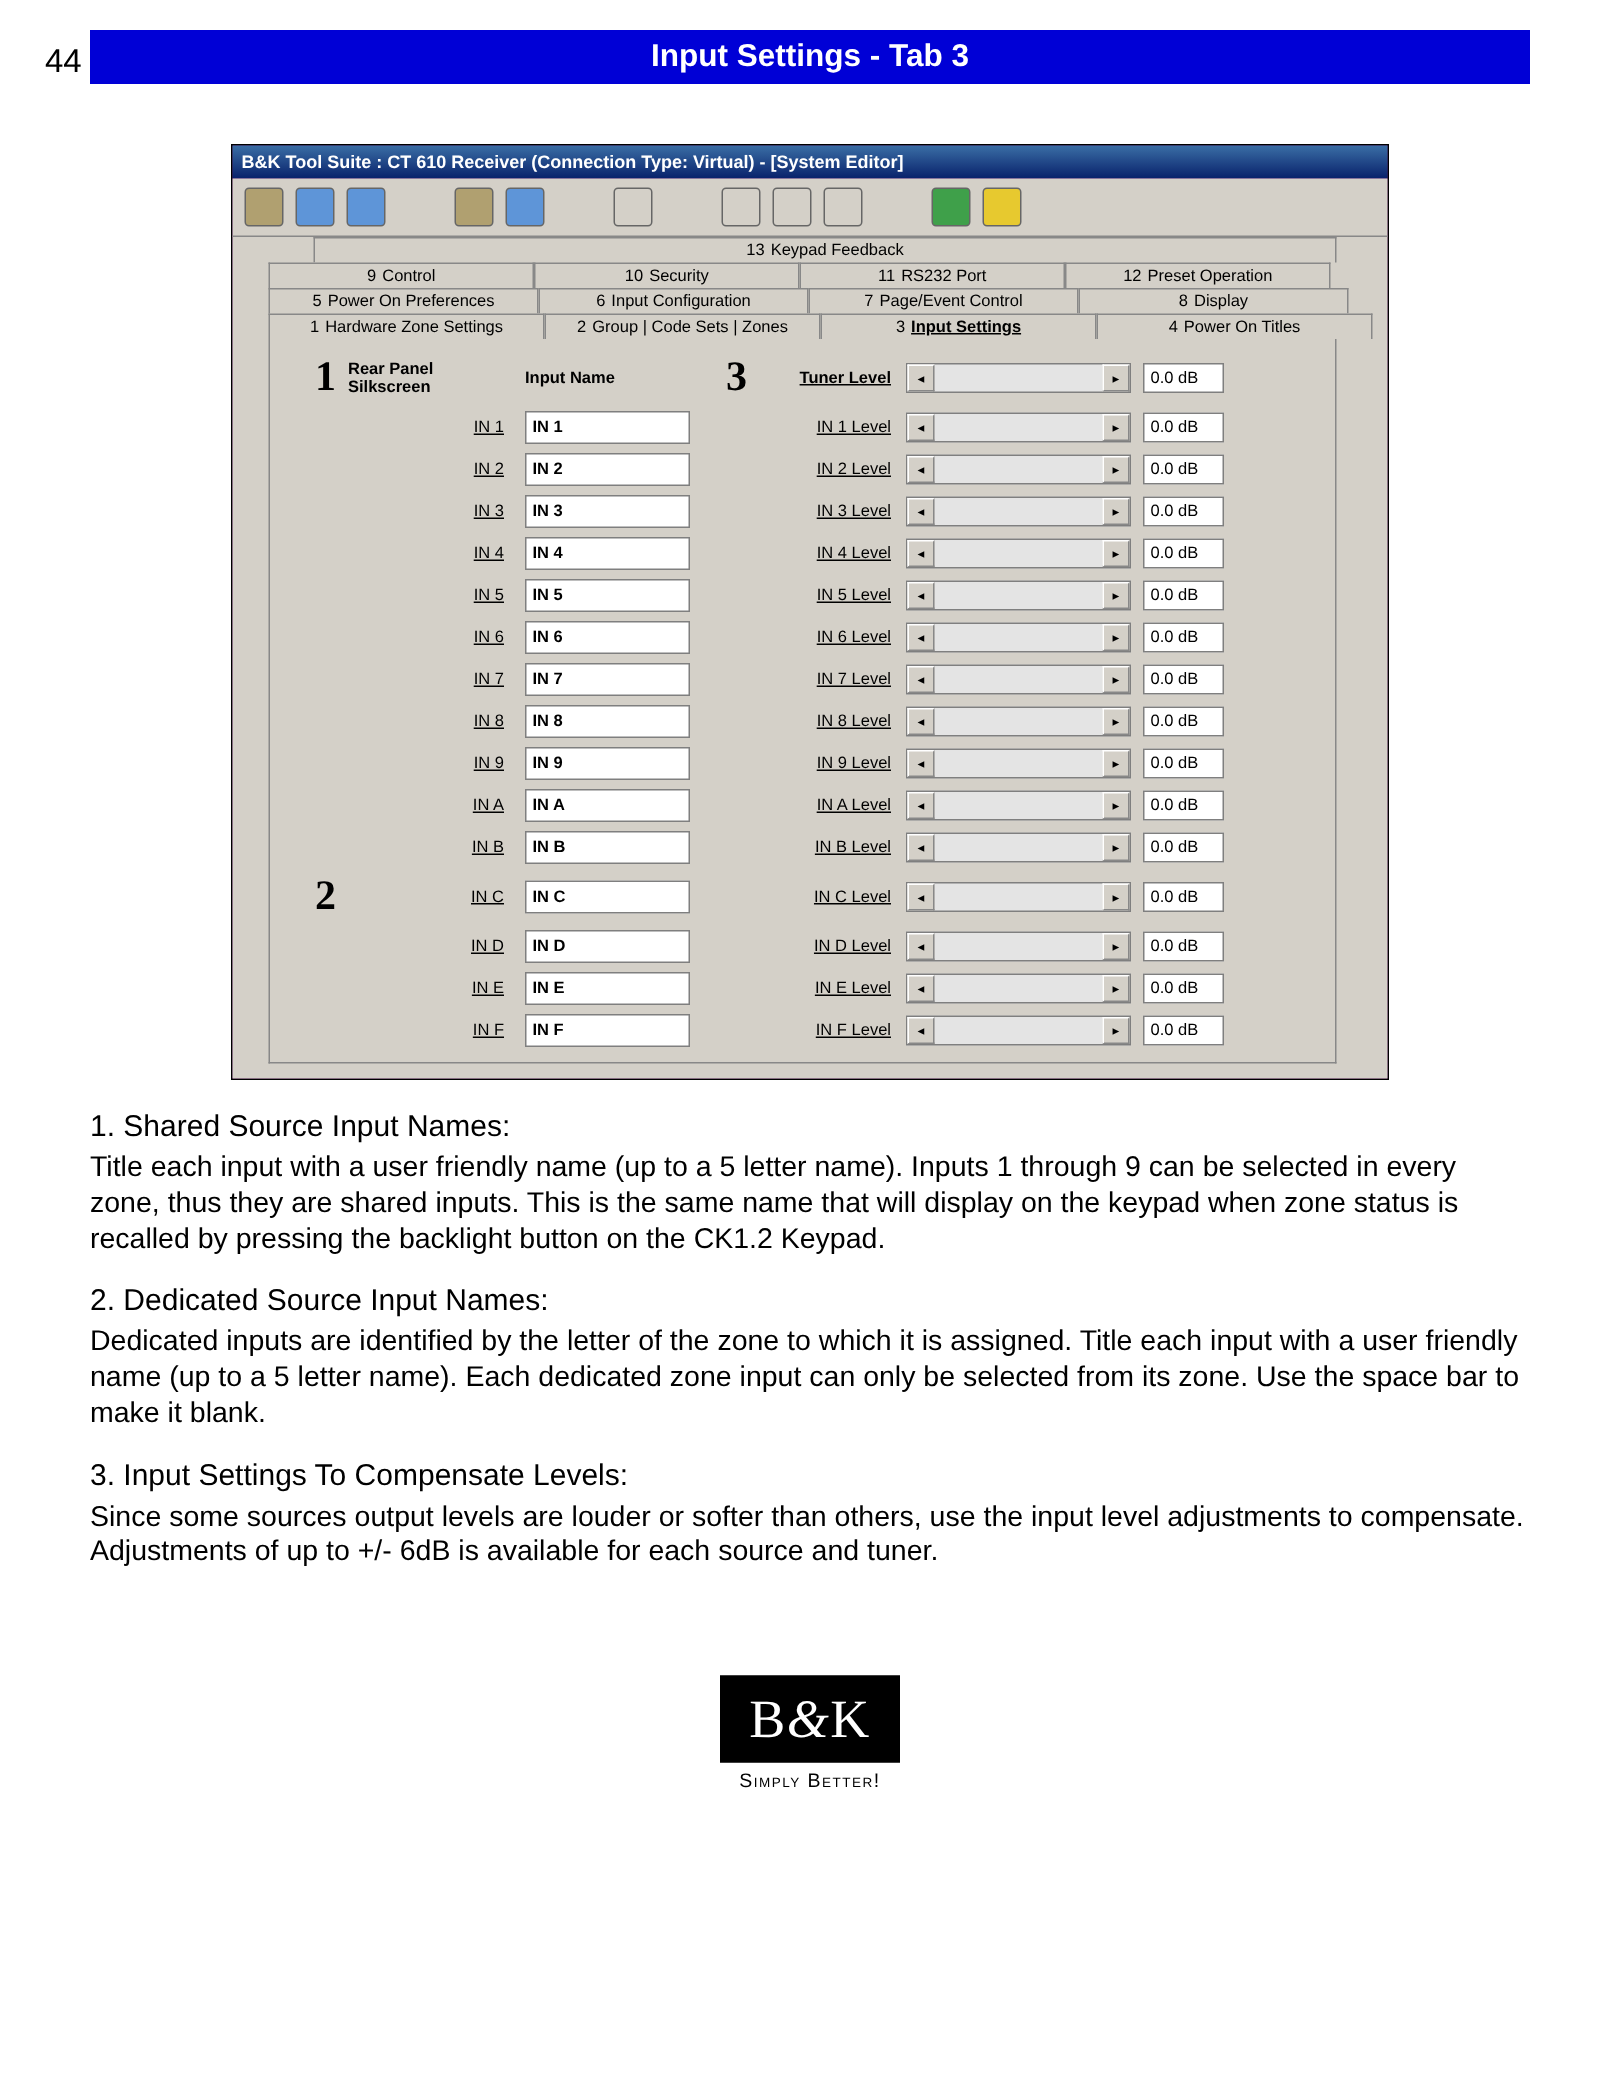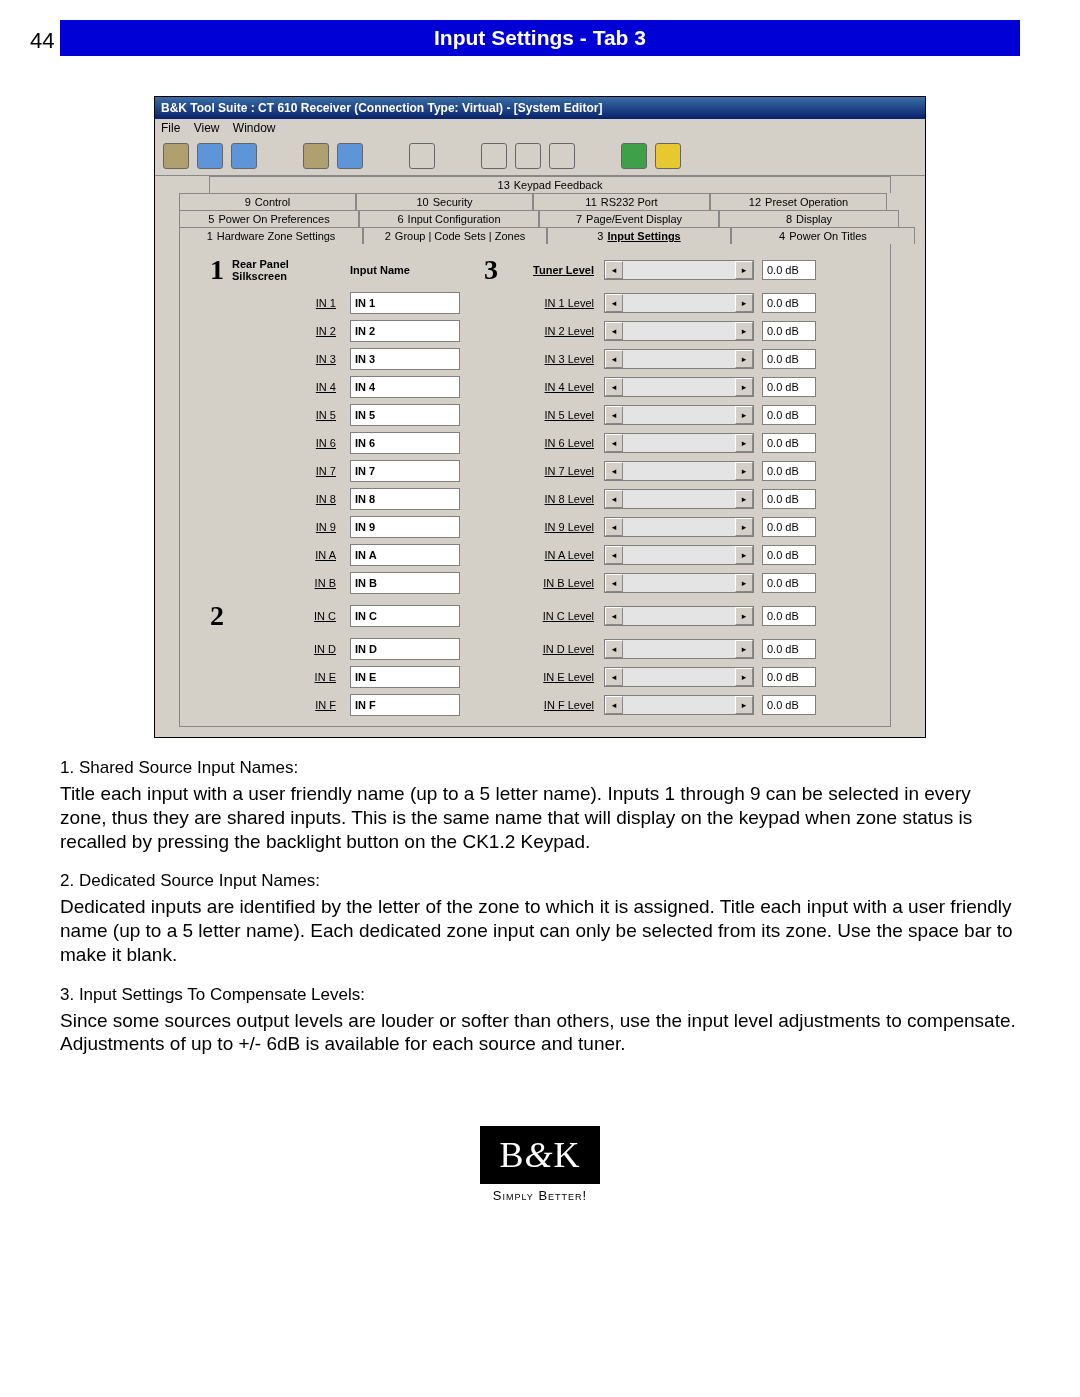--- a/index.html
+++ b/index.html
@@ -141,21 +141,21 @@
     font-size:28px; font-weight:bold; color:#000;
     text-align:right;
   }
 
   
   .sections{
     margin-top: 12px;
     font-size: 20px;
   }
   .sections h2{
-    font-size: 17px;
+    font-size: 20px;
     font-weight: normal;
     margin: 18px 0 4px 0;
   }
   .sections p{
     font-size: 19px;
     margin:2px 0;
     line-height:1.25;
   }
 
   .footer-logo{
@@ -181,25 +181,20 @@
 </style>
 </head>
 <body>
 
 <div class="page">
   <div class="page-num">44</div>
   <div class="title-bar">Input Settings - Tab 3</div>
 
   <div class="app-window">
     <div class="app-titlebar">B&amp;K Tool Suite : CT 610 Receiver (Connection Type: Virtual) - [System Editor]</div>
-    <div class="app-menubar">
-      <span>File</span>
-      <span>View</span>
-      <span>Window</span>
-    </div>
     <div class="app-toolbar">
       <span class="tbicon"></span>
       <span class="tbicon blue"></span>
       <span class="tbicon blue"></span>
       <span class="tbsep"></span>
       <span class="tbicon"></span>
       <span class="tbicon blue"></span>
       <span class="tbsep"></span>
       <span class="tbicon grey"></span>
       <span class="tbsep"></span>
@@ -217,21 +212,21 @@
         </div>
       <div class="tab-row offset2" id="tabs-row2">
           <div class="tab"><span class="num">9</span><span class="lbl">Control</span></div>
           <div class="tab"><span class="num">10</span><span class="lbl">Security</span></div>
           <div class="tab"><span class="num">11</span><span class="lbl">RS232 Port</span></div>
           <div class="tab"><span class="num">12</span><span class="lbl">Preset Operation</span></div>
         </div>
       <div class="tab-row offset1" id="tabs-row1">
           <div class="tab"><span class="num">5</span><span class="lbl">Power On Preferences</span></div>
           <div class="tab"><span class="num">6</span><span class="lbl">Input Configuration</span></div>
-          <div class="tab"><span class="num">7</span><span class="lbl">Page/Event Display</span></div>
+          <div class="tab"><span class="num">7</span><span class="lbl">Page/Event Control</span></div>
           <div class="tab"><span class="num">8</span><span class="lbl">Display</span></div>
         </div>
       <div class="tab-row offset0" id="tabs-row0">
           <div class="tab"><span class="num">1</span><span class="lbl">Hardware Zone Settings</span></div>
           <div class="tab"><span class="num">2</span><span class="lbl">Group | Code Sets | Zones</span></div>
           <div class="tab active"><span class="num">3</span><span class="lbl">Input Settings</span></div>
           <div class="tab"><span class="num">4</span><span class="lbl">Power On Titles</span></div>
         </div>
 
       <div class="inputs-grid" id="inputs-grid">

